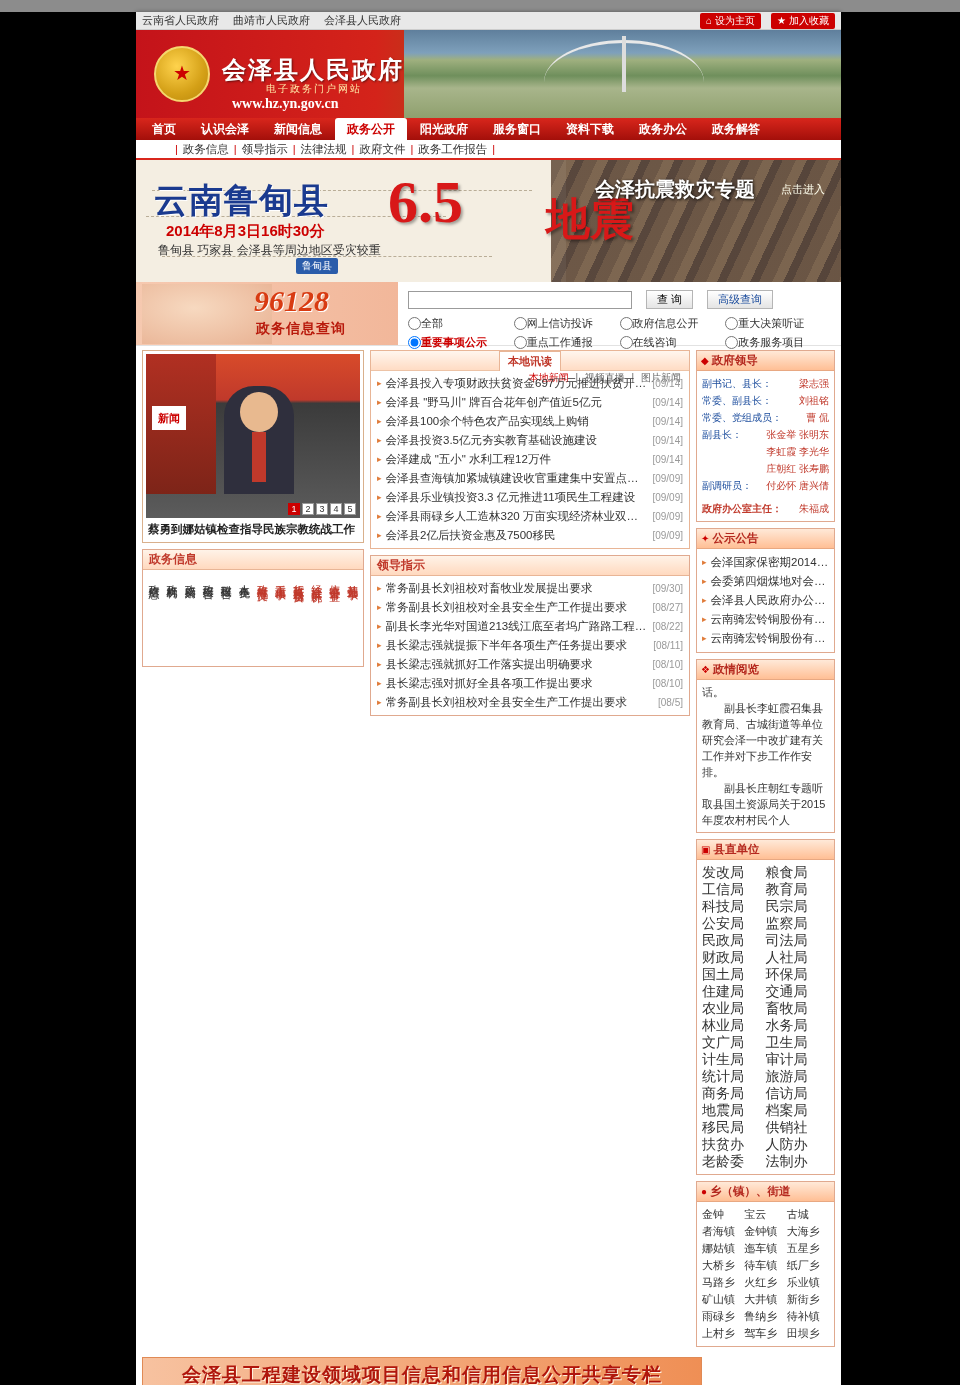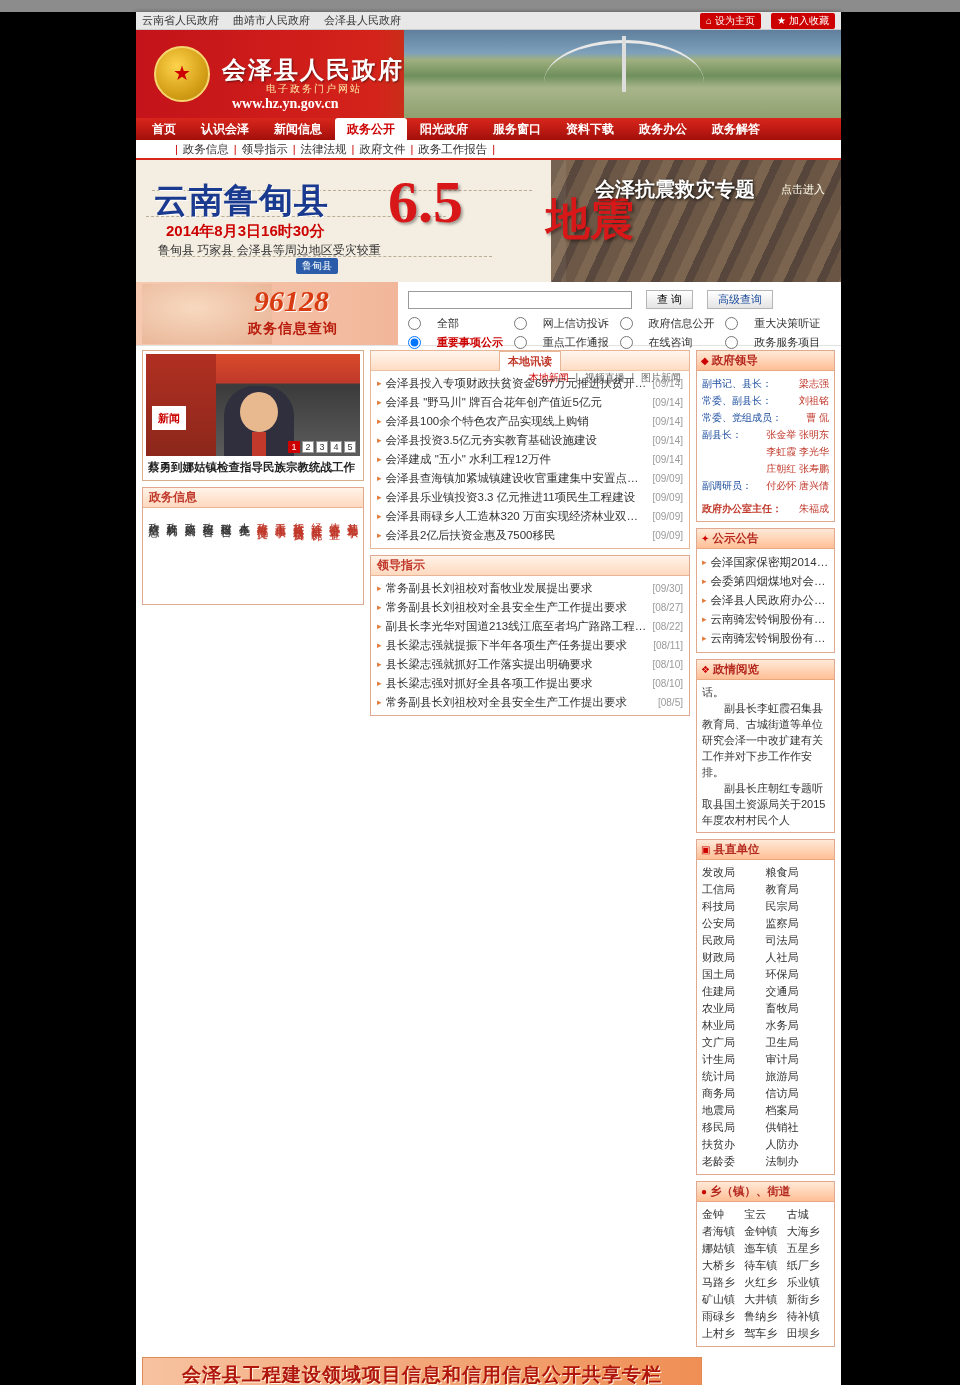--- a/index.html
+++ b/index.html
@@ -54,28 +54,28 @@
   .quake .tag { position: absolute; left: 160px; top: 98px; background: #2a5caa; color: #fff; font-size: 10px; padding: 1px 6px; border-radius: 2px; }
   .quake .topic { position: absolute; right: 86px; top: 16px; color: #fff; font-size: 20px; font-weight: bold; font-family: "Liberation Serif", serif; text-shadow: 1px 1px 3px #000; }
   .quake .enter { position: absolute; right: 16px; top: 22px; color: #ffe; font-size: 11px; }
   .quake .rubble { position: absolute; right: 0; top: 0; width: 290px; height: 122px; background: repeating-linear-gradient(115deg,#6b5645 0 12px,#7d6650 12px 22px,#55443a 22px 30px); opacity: .92; }
 
   
   .searchwrap { height: 64px; display: flex; border-bottom: 1px solid #e2e2e2; }
   .searchwrap .left96 { width: 262px; background: linear-gradient(90deg,#f6c9b0,#f2b79a); position: relative; overflow: hidden; }
   .searchwrap .left96 .face { position: absolute; left: 6px; top: 2px; width: 130px; height: 60px; background: radial-gradient(ellipse at 40% 40%, #f7d9c0, #e8b192); }
   .searchwrap .left96 .n96 { position: absolute; left: 118px; top: 2px; font-size: 30px; font-weight: bold; color: #d83b12; font-family: "Liberation Serif", serif; font-style: italic; text-shadow: 1px 1px 0 #fff; }
-  .searchwrap .left96 .sub { position: absolute; left: 112px; top: 38px; font-size: 14px; font-weight: bold; color: #b81a0c; letter-spacing: 1px; }
+  .searchwrap .left96 .sub { position: absolute; left: 120px; top: 38px; font-size: 14px; font-weight: bold; color: #b81a0c; letter-spacing: 1px; }
   .searchwrap .right { flex: 1; padding: 8px 10px; }
   .searchrow { display: flex; gap: 14px; align-items: center; }
   .searchrow input[type=text] { width: 224px; height: 18px; border: 1px solid #9b9b9b; font-size: 11px; padding: 0 4px; }
   .btn-s { height: 19px; border: 1px solid #b5b5b5; background: linear-gradient(180deg,#fff,#e4e4e4); font-size: 11px; padding: 0 10px; cursor: pointer; }
   .btn-s.blue { color: #1a4b9c; }
   .radios { display: flex; flex-wrap: wrap; margin-top: 7px; }
-  .radios label { width: 25%; font-size: 11px; display: flex; align-items: center; gap: 16px; color: #333; margin-bottom: 4px; }
+  .radios label { width: 25%; font-size: 11px; display: flex; align-items: center; gap: 0; color: #333; margin-bottom: 4px; }
   .radios label.red { color: #c00; font-weight: bold; }
   .radios input { margin: 0; }
 
   
   .cols { display: flex; padding: 4px 6px 0 6px; gap: 6px; }
   .col-left { width: 228px; }
   .col-mid { width: 320px; }
   .col-right { width: 139px; }
 
   .panel { border: 1px solid #e0a98f; margin-bottom: 6px; background: #fff; }
@@ -88,21 +88,21 @@
   .newsbox .hd .rt { margin-left: auto; font-size: 10px; color: #c00; }
   .newsbox .hd .rt span { color: #666; margin: 0 2px; }
   ul.list { list-style: none; margin: 0; padding: 3px 6px; }
   ul.list li { display: flex; align-items: center; font-size: 11.5px; line-height: 17px; color: #333; padding: 1px 0; }
   ul.list li .dot { color: #e07b39; margin-right: 4px; font-size: 9px; }
   ul.list li .tx { white-space: nowrap; overflow: hidden; text-overflow: ellipsis; }
   ul.list li .dt { margin-left: auto; color: #999; font-size: 10px; padding-left: 6px; }
 
   
   .videobox { border: 1px solid #d9b08c; padding: 3px; background: #fff; }
-  .videobox .vid { height: 102px; background: linear-gradient(180deg,#d84b2a 0%,#c0392b 28%,#3b3b3b 30%,#5c5c5c 100%); position: relative; overflow: hidden; }
+  .videobox .vid { height: 164px; background: linear-gradient(180deg,#d84b2a 0%,#c0392b 28%,#3b3b3b 30%,#5c5c5c 100%); position: relative; overflow: hidden; }
   .videobox .vid .anchor { position: absolute; left: 78px; top: 32px; width: 70px; height: 108px; background: #2f2f3d; border-radius: 30px 30px 0 0; }
   .videobox .vid .anchor::before { content: ""; position: absolute; left: 16px; top: 6px; width: 38px; height: 40px; border-radius: 50%; background: #e8b98f; }
   .videobox .vid .anchor::after { content: ""; position: absolute; left: 28px; top: 46px; width: 14px; height: 50px; background: #c0392b; }
   .videobox .vid .left-img { position: absolute; left: 0; top: 0; width: 70px; height: 140px; background: linear-gradient(180deg,#b13022,#7d2418); }
   .videobox .vid .badge { position: absolute; left: 6px; top: 52px; width: 34px; height: 24px; background: #fff; color: #c00; font-size: 11px; font-weight: bold; display: flex; align-items: center; justify-content: center; }
   .videobox .vid .pager { position: absolute; right: 4px; bottom: 3px; display: flex; gap: 2px; }
   .videobox .vid .pager i { font-style: normal; width: 12px; height: 12px; background: #fff; color: #333; font-size: 9px; display: flex; align-items: center; justify-content: center; border: 1px solid #999; }
   .videobox .vid .pager i.on { background: #c00; color: #fff; border-color: #c00; }
   .videobox .cap { font-size: 11.5px; font-weight: bold; padding: 4px 2px 2px; color: #222; }
 
@@ -117,21 +117,21 @@
   .rpanel .hd .ico { color: #c00; font-size: 10px; }
   .rpanel .hd .ttl { color: #b5291f; font-weight: bold; font-size: 11.5px; }
   .rpanel .bd { padding: 4px 5px; }
   .leaderrow { display: flex; font-size: 10px; line-height: 17px; }
   .leaderrow .lb { color: #1a4b9c; white-space: nowrap; }
   .leaderrow .nm { margin-left: auto; color: #c0392b; }
   .notice li { font-size: 11px; line-height: 16px; display: flex; }
   .notice li .tx { white-space: nowrap; overflow: hidden; text-overflow: ellipsis; }
   .readtext { font-size: 11px; line-height: 16px; color: #333; text-indent: 2em; }
   .units { display: flex; flex-wrap: wrap; }
-  .units a { width: 50%; font-size: 11px; line-height: 17px; color: #333; text-decoration: none; }
+  .units a { width: 50%; font-size: 14px; line-height: 17px; color: #333; text-decoration: none; }
   .towns { display: flex; flex-wrap: wrap; }
   .towns a { width: 33.33%; font-size: 11px; line-height: 17px; color: #333; text-decoration: none; }
 
   
   .special { margin: 4px 6px; height: 36px; background: linear-gradient(90deg,#f7c2a0,#f3a779 50%,#ef8f55); border: 1px solid #e08a55; display: flex; align-items: center; justify-content: center; }
   .special span { font-size: 19px; font-weight: bold; color: #b0160c; font-family: "Liberation Serif", serif; letter-spacing: 1px; text-shadow: 1px 1px 0 #fff3e0; }
 </style>
 </head>
 <body>
 

